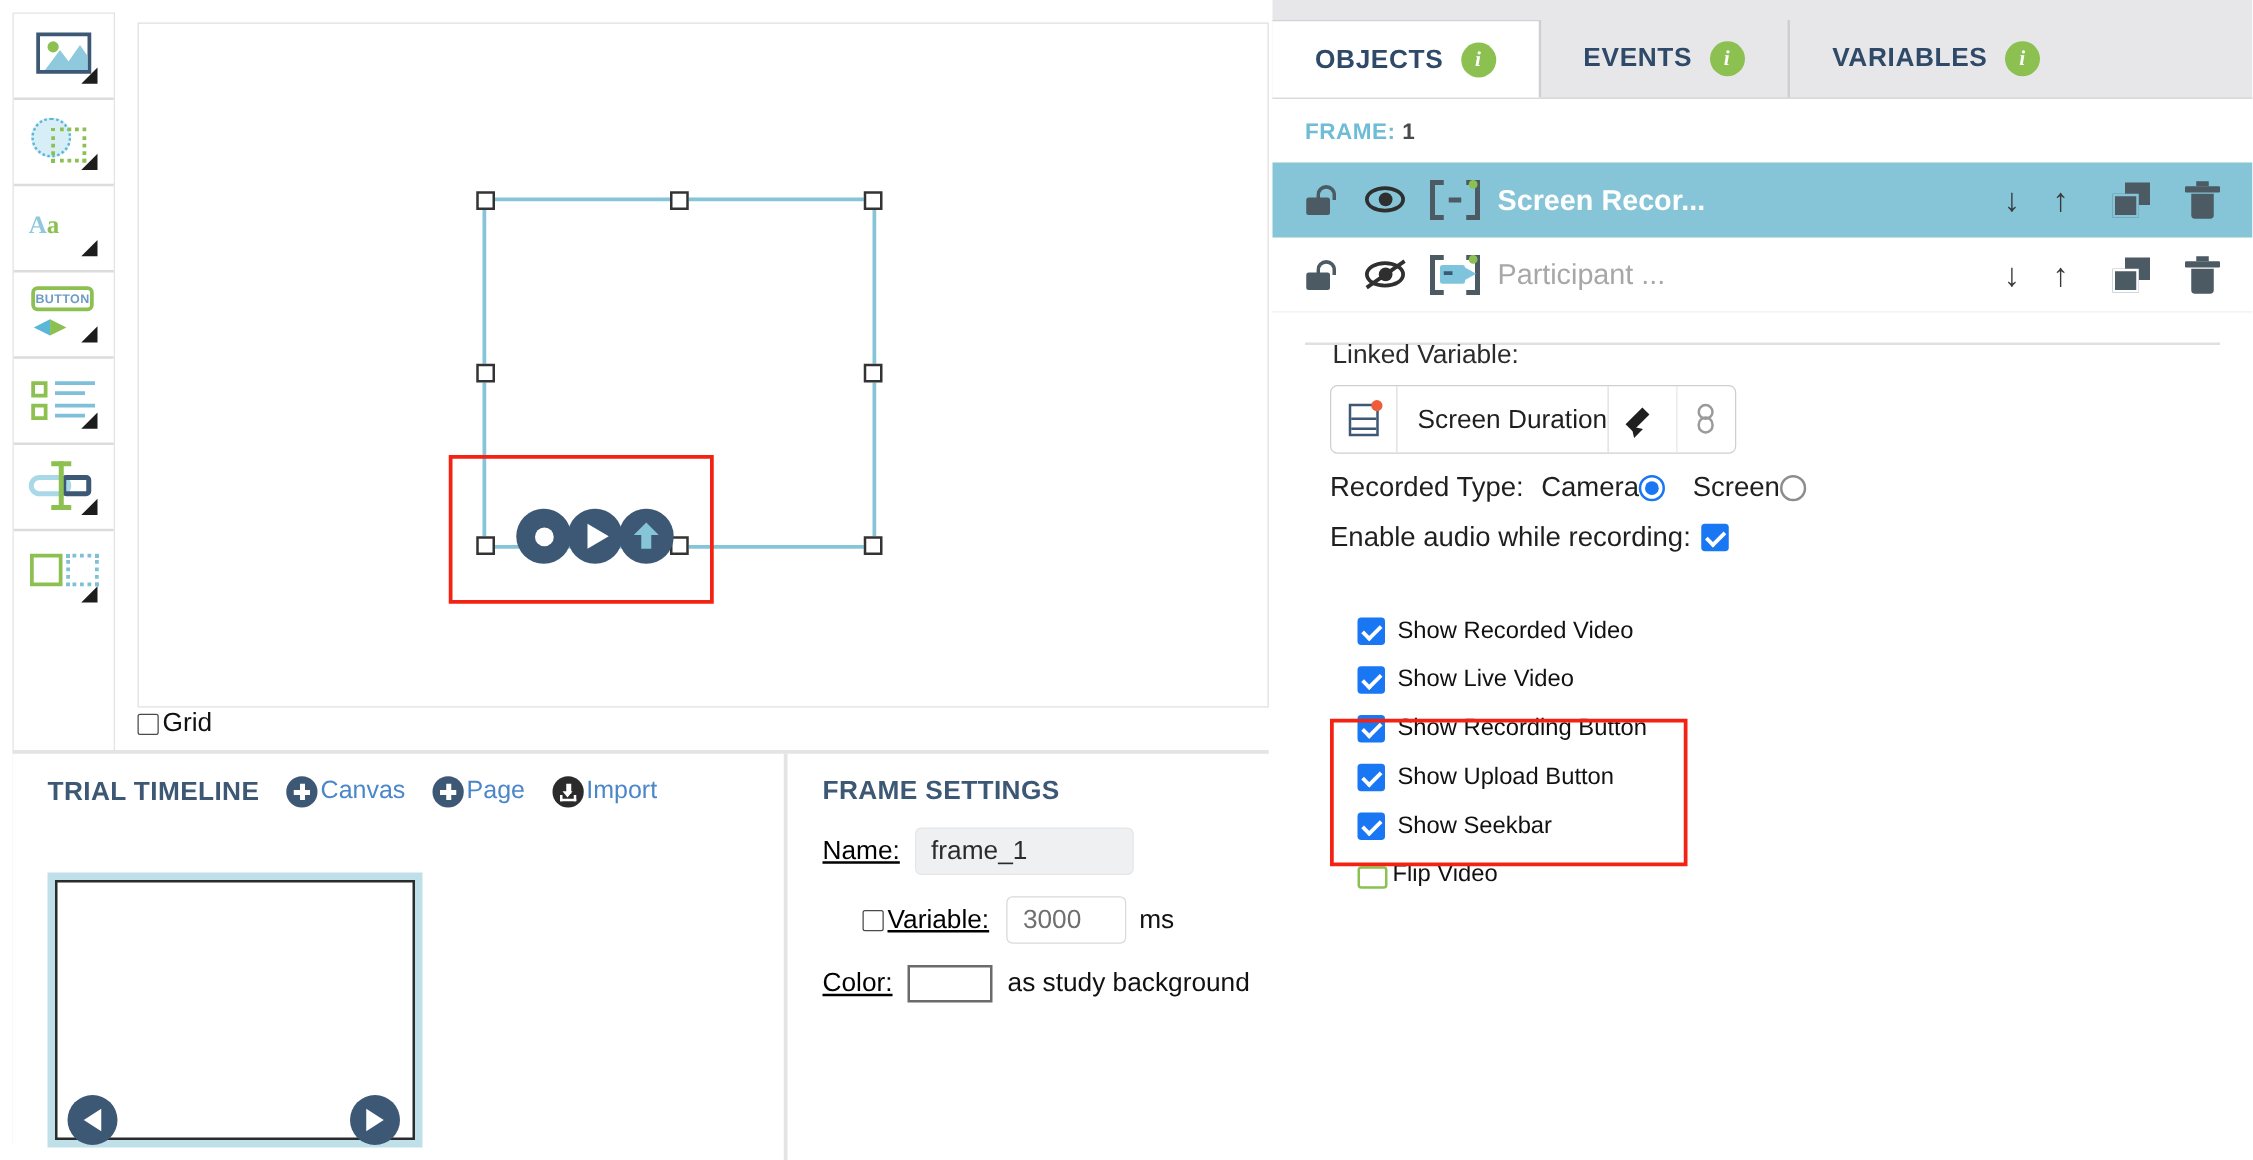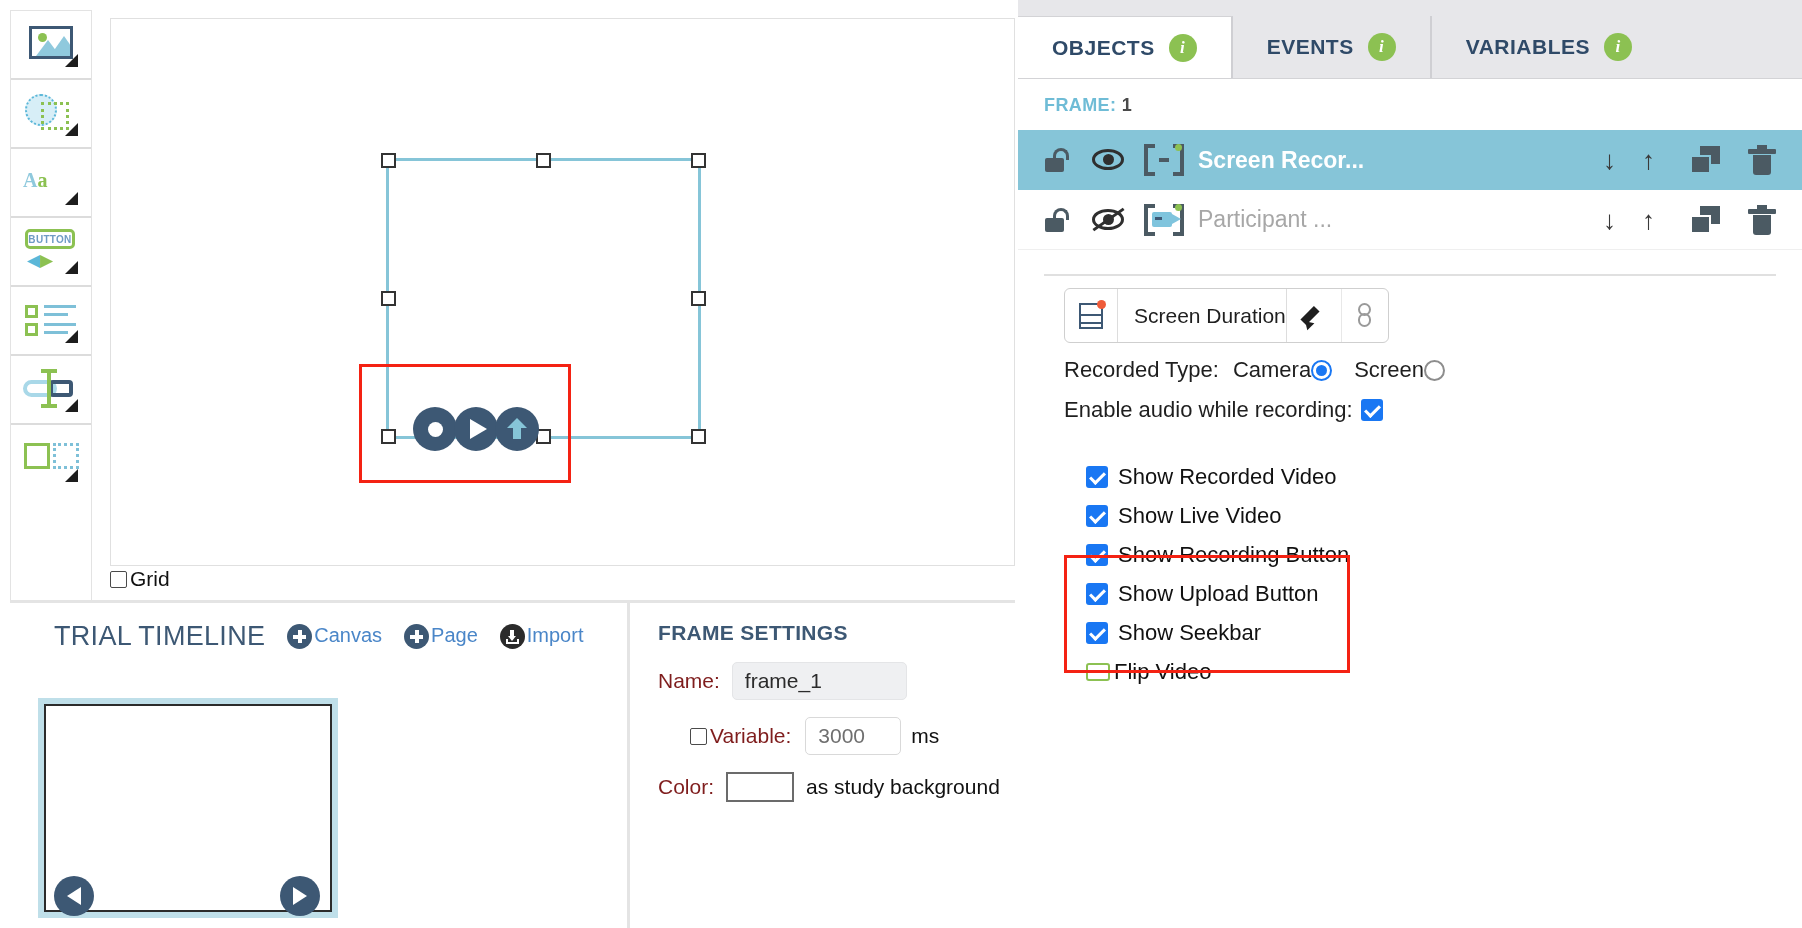--- a/index.html
+++ b/index.html
@@ -154,21 +154,21 @@
     border-top: 3px solid #e4e4e4;
   }
   #timeline-panel {
     position: absolute; left: 0; top: 0; width: 617px; height: 328px;
     box-sizing: border-box;
   }
   #timeline-head {
     display: flex; align-items: center; gap: 22px;
     padding: 18px 0 0 28px;
   }
-  #tl-title { font-size: 27px; font-weight: normal; color: #3d5874; letter-spacing: .3px; margin-left: 16px; }
+  #tl-title { font-size: 21px; font-weight: bold; color: #3d5874; letter-spacing: .3px; }
   .tl-action { display: flex; gap: 2px; cursor: pointer; }
   .tl-action .lbl { font-size: 20px; color: #4a86c8; }
   .plus-ico {
     width: 25px; height: 25px; border-radius: 50%; background: #3d5874;
     position: relative;
   }
   .plus-ico:before, .plus-ico:after {
     content: ""; position: absolute; background: #fff;
   }
   .plus-ico:before { left: 6px; top: 10.5px; width: 13px; height: 4px; }
@@ -205,21 +205,21 @@
   .nav-circ .tr-tri { width:0;height:0;border-left:14px solid #fff;
                       border-top:9px solid transparent;border-bottom:9px solid transparent;}
 
   #frame-panel {
     position: absolute; left: 617px; top: 0; width: 388px; height: 328px;
     border-left: 3px solid #e4e4e4; box-sizing: border-box;
     padding: 18px 0 0 28px;
   }
   #fs-title { font-size: 21px; font-weight: bold; color: #3d5874; letter-spacing: .3px; }
   .fs-row { display: flex; align-items: center; margin-top: 17px; font-size: 21px; color:#111; }
-  .fs-label { color: #7f1d1d; }
+  .fs-label { color: #000000; text-decoration: underline; }
   .fld {
     background: #eff0f2; border-radius: 5px; border: 1px solid #e4e5e7;
     box-sizing: border-box; font-size: 21px; color: #2b2b2b;
     padding: 6px 12px; min-width: 175px;
   }
   .fld.num { min-width: 96px; color: #6f6f6f; background:#fff; border:1px solid #d9d9d9;}
   .swatch { width: 68px; height: 30px; border: 2px solid #6b6b6b; background: #fff; box-sizing: border-box; }
 
   
   #right {
@@ -347,21 +347,21 @@
                     border-radius:50%; background:#1977f3;}
   .cb-blue {
     width: 22px; height: 22px; border-radius: 3px; background: #1977f3;
     position: relative; display: inline-block; vertical-align: middle;
   }
   .cb-blue:after {
     content:""; position:absolute; left:7px; top:3px; width:6px; height:12px;
     border:solid #fff; border-width: 0 3px 3px 0; transform: rotate(45deg);
   }
   #opts { margin-top: 34px; padding-left: 68px; position: relative; }
-  .opt { display: flex; align-items: center; gap: 10px; height: 39px; font-size: 22px; color: #111; }
+  .opt { display: flex; align-items: flex-end; gap: 10px; height: 39px; font-size: 19px; color: #111; }
   #opt-redbox {
     position: absolute; left: 46px; top: 98px; width: 286px; height: 118px;
     border: 3px solid #f42213; box-sizing: border-box; pointer-events: none;
   }
   .cb-green {
     width: 24px; height: 18px; border: 2px solid #8cc152; background: #fff;
     border-radius: 3px; box-sizing: border-box; display:inline-block;
   }
 </style>
 </head>
@@ -622,20 +622,21 @@
       <span class="trash-ico">
           <span class="hdl"></span>
           <span class="lid"></span>
           <span class="can"></span>
         </span>
     </div>
 
     <div id="props">
       <div id="props-divider"></div>
 
+      <div class="lv-label">Linked Variable:</div>
 
       <div id="lv-box">
         <span class="seg-ico">
           <span class="var-ico">
             <span class="l1"></span>
               <span class="l2"></span>
               <span class="rd"></span>
           </span>
         </span>
         <span id="lv-name">Screen Duration</span>

